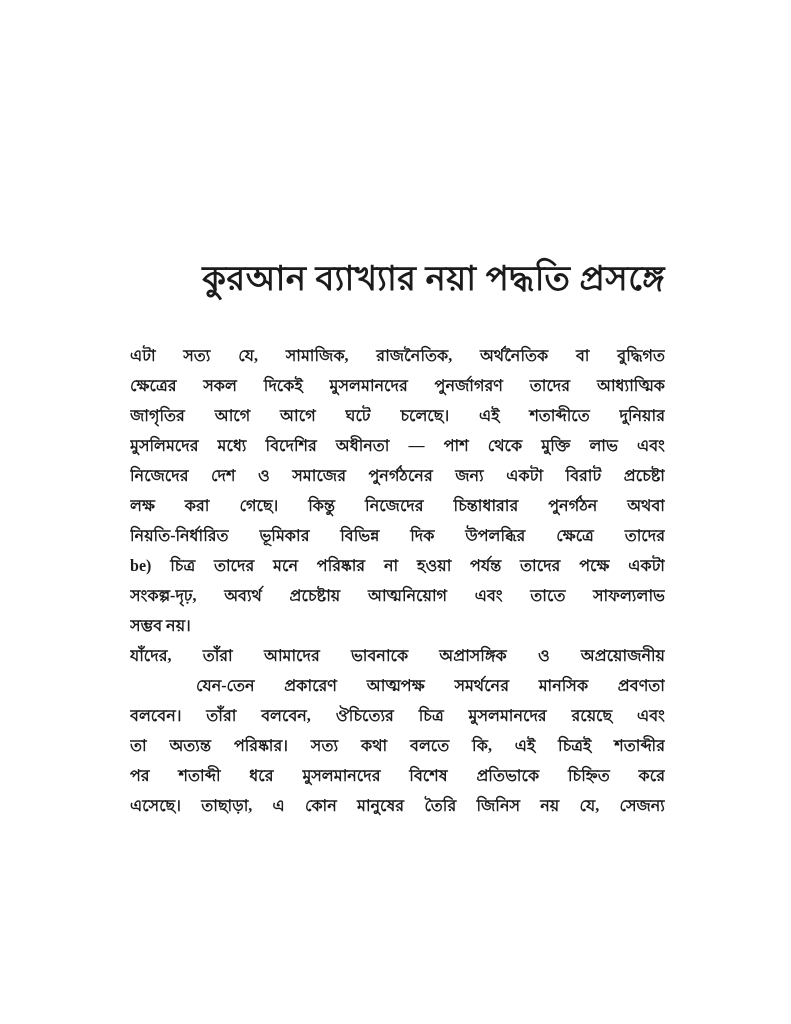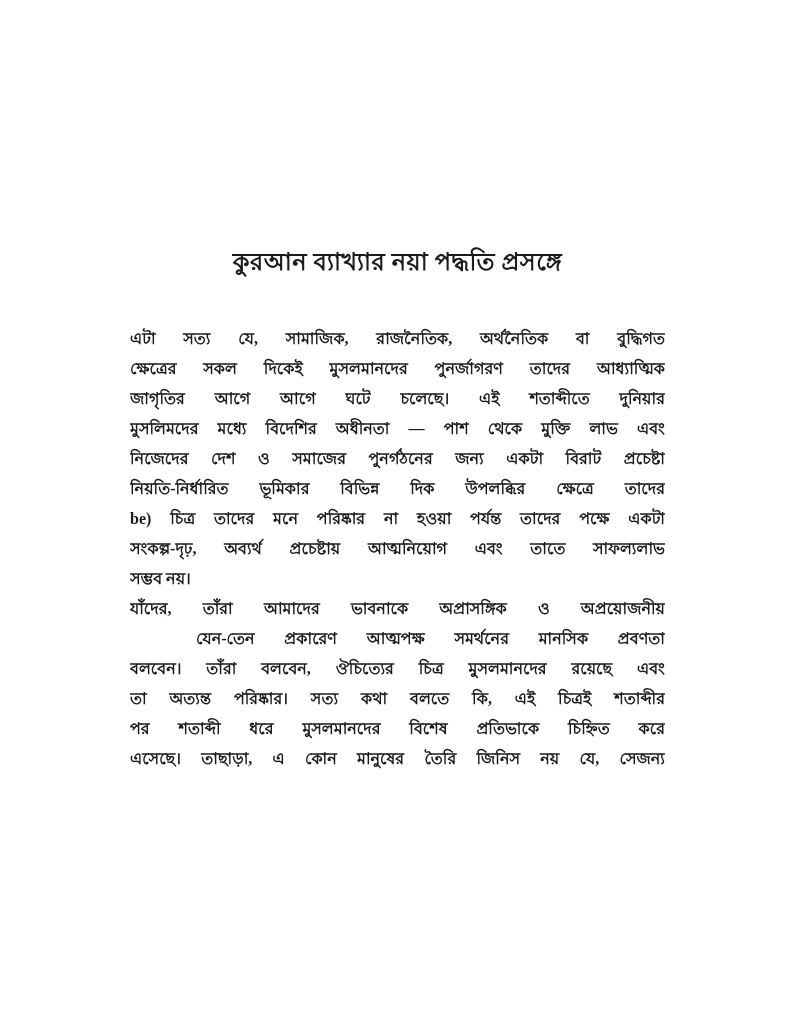--- a/index.html
+++ b/index.html
@@ -17,25 +17,25 @@
     font-family: "Liberation Serif", "DejaVu Serif", serif;
     color: #1b1b1b;
   }
   .text-block {
     position: absolute;
     left: 130px;
     top: 238px;
     width: 535px;
   }
   .chapter-title {
-    text-align: center;
-    font-size: 24px;
+    text-align: right;
+    font-size: 34px;
     font-weight: 700;
     letter-spacing: 0.5px;
-    margin: 0 0 38px 0;
+    margin: 17px 0 38px 0;
     line-height: 48px;
     white-space: nowrap;
   }
   .para {
     margin: 0;
     padding: 0;
   }
   .line {
     font-size: 16px;
     line-height: 30px;
@@ -60,20 +60,21 @@
 <div class="page">
   <div class="text-block">
     <h1 class="chapter-title">কুরআন ব্যাখ্যার নয়া পদ্ধতি প্রসঙ্গে</h1>
     <div>
         <div class="para">
           <div class="line">এটা সত্য যে, সামাজিক, রাজনৈতিক, অর্থনৈতিক বা বুদ্ধিগত</div>
           <div class="line">ক্ষেত্রের সকল দিকেই মুসলমানদের পুনর্জাগরণ তাদের আধ্যাত্মিক</div>
           <div class="line">জাগৃতির আগে আগে ঘটে চলেছে। এই শতাব্দীতে দুনিয়ার</div>
           <div class="line">মুসলিমদের মধ্যে বিদেশির অধীনতা — পাশ থেকে মুক্তি লাভ এবং</div>
           <div class="line">নিজেদের দেশ ও সমাজের পুনর্গঠনের জন্য একটা বিরাট প্রচেষ্টা</div>
+          <div class="line">লক্ষ করা গেছে। কিন্তু নিজেদের চিন্তাধারার পুনর্গঠন অথবা</div>
           <div class="line">নিয়তি-নির্ধারিত ভূমিকার বিভিন্ন দিক উপলব্ধির ক্ষেত্রে তাদের</div>
           <div class="line">be) চিত্র তাদের মনে পরিষ্কার না হওয়া পর্যন্ত তাদের পক্ষে একটা</div>
           <div class="line">সংকল্প-দৃঢ়, অব্যর্থ প্রচেষ্টায় আত্মনিয়োগ এবং তাতে সাফল্যলাভ</div>
           <div class="line no-justify">সম্ভব নয়।</div>
         </div>
         <div class="para">
           <div class="line">যাঁদের, তাঁরা আমাদের ভাবনাকে অপ্রাসঙ্গিক ও অপ্রয়োজনীয়</div>
           <div class="line indent">যেন-তেন প্রকারেণ আত্মপক্ষ সমর্থনের মানসিক প্রবণতা</div>
           <div class="line">বলবেন। তাঁরা বলবেন, ঔচিত্যের চিত্র মুসলমানদের রয়েছে এবং</div>
           <div class="line">তা অত্যন্ত পরিষ্কার। সত্য কথা বলতে কি, এই চিত্রই শতাব্দীর</div>

